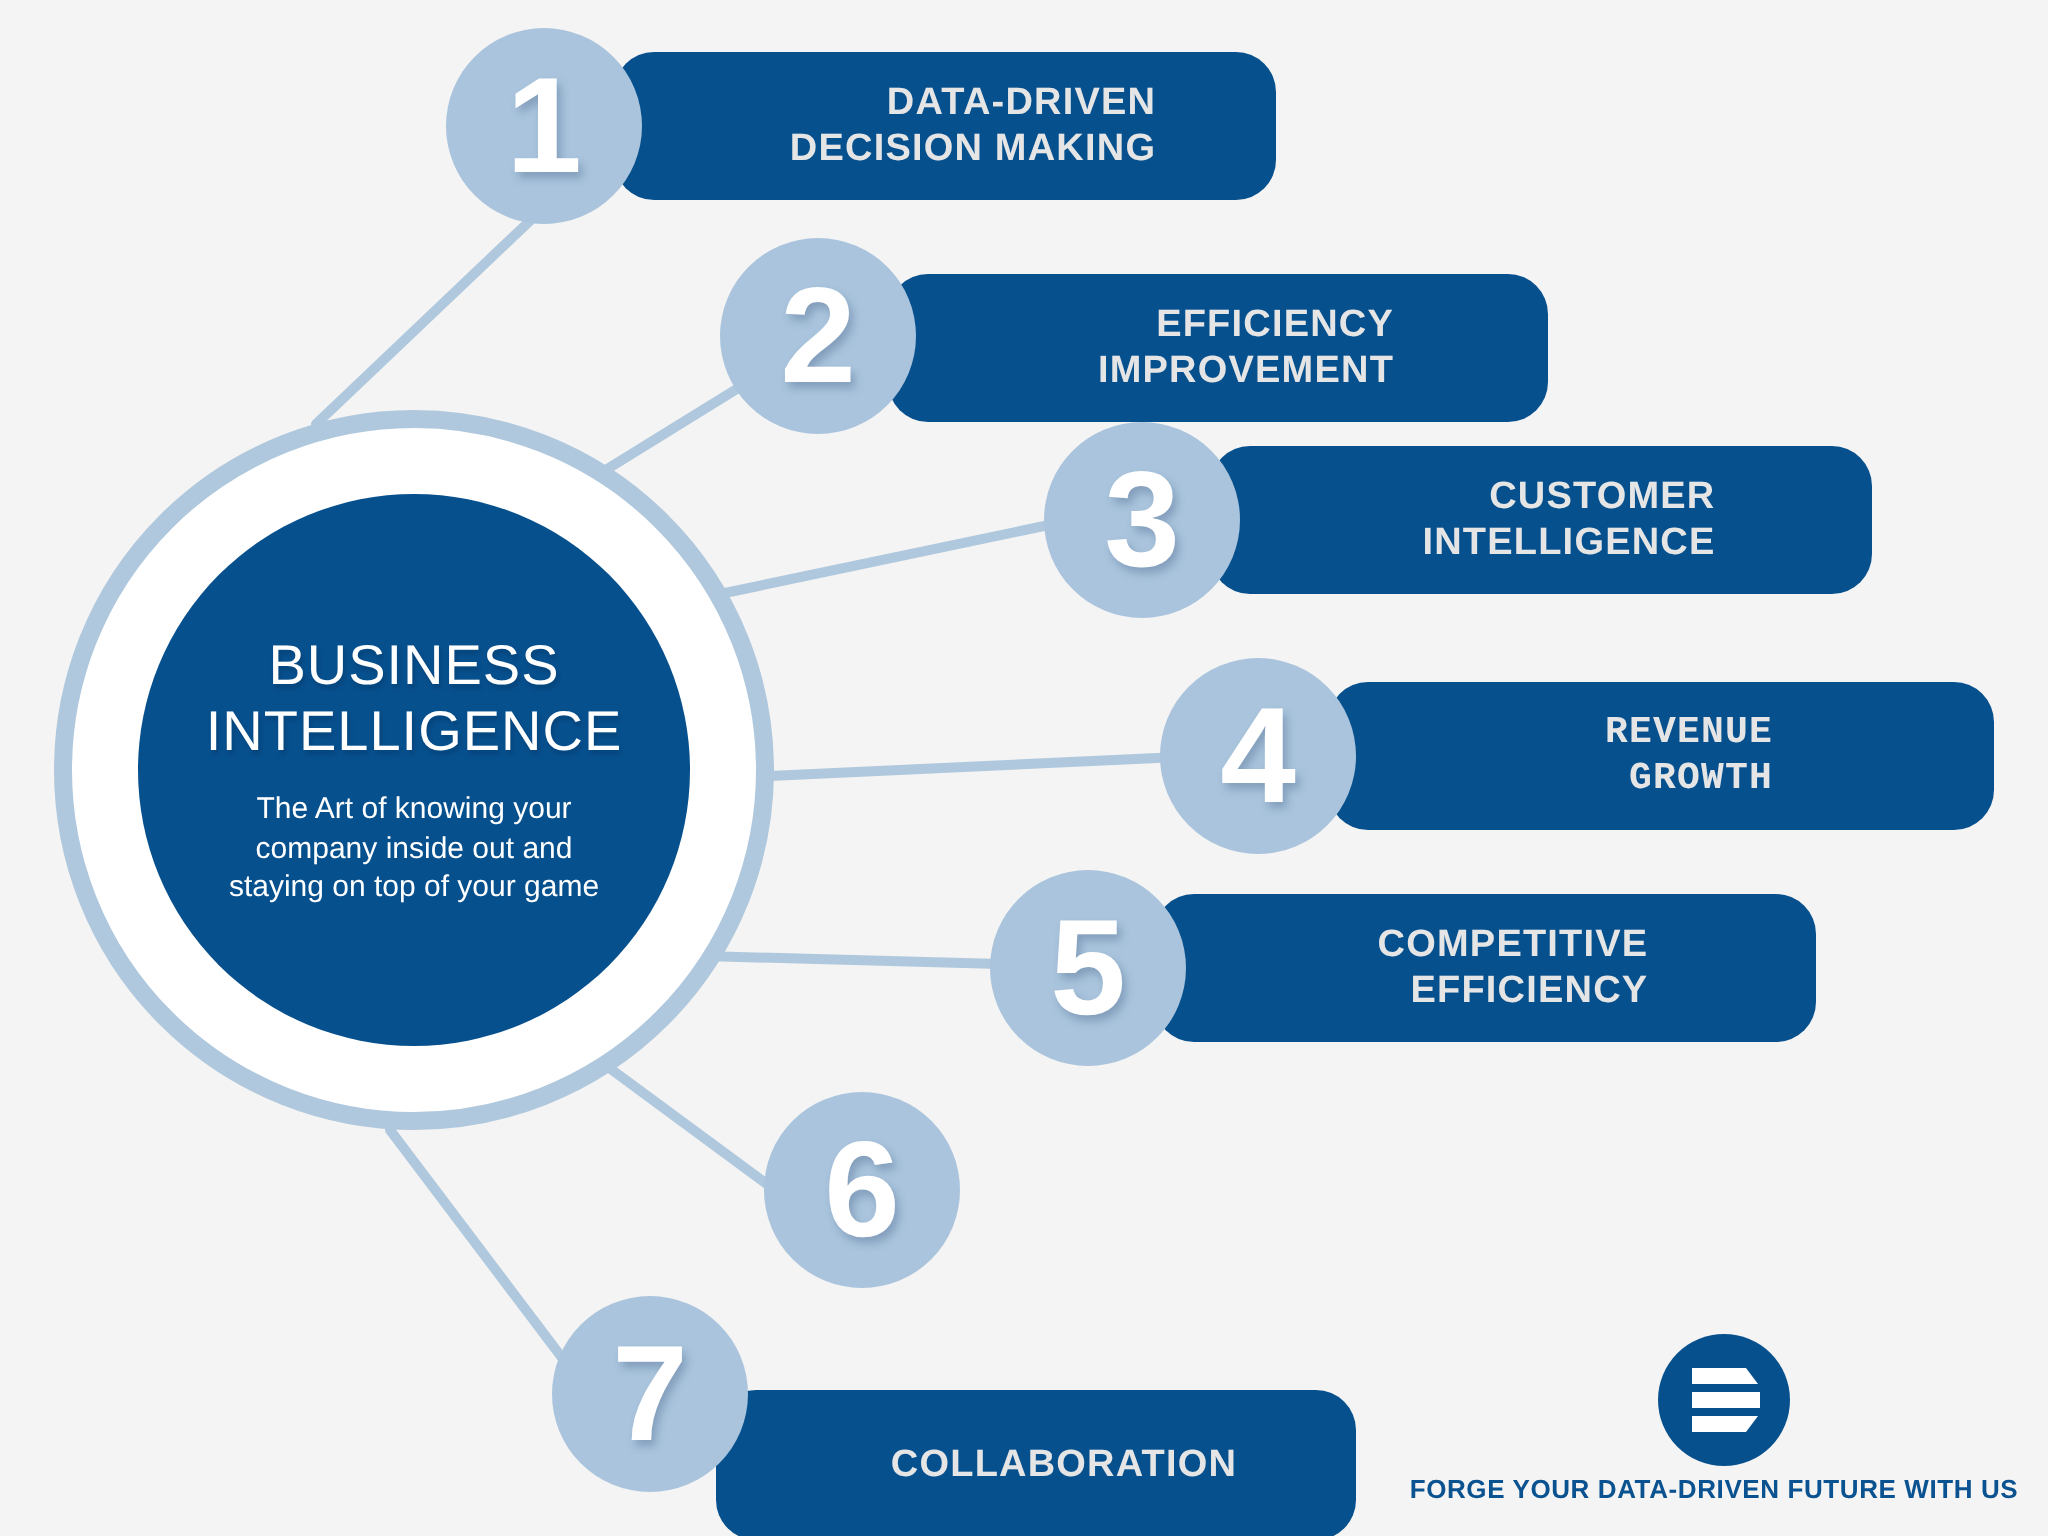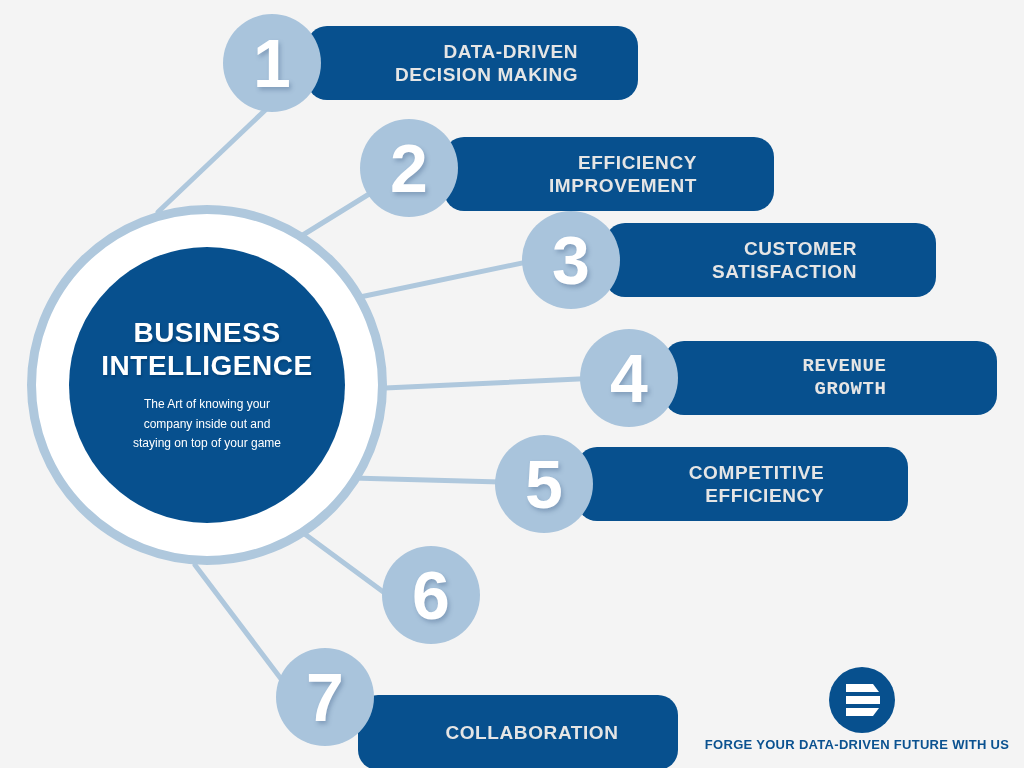--- a/index.html
+++ b/index.html
@@ -43,28 +43,28 @@
     display: flex;
     flex-direction: column;
     align-items: center;
     justify-content: center;
     text-align: center;
     color: #ffffff;
   }
   .center-heading {
     font-size: 28px;
     line-height: 33px;
-    font-weight: bold;
+    font-weight: normal;
     letter-spacing: 0.5px;
     white-space: pre-line;
     text-shadow: 1px 2px 2px rgba(0,30,60,0.25);
   }
   .center-subtitle {
     margin-top: 13px;
-    font-size: 12px;
+    font-size: 15px;
     line-height: 19.5px;
     white-space: pre-line;
   }
   
   .pill {
     position: absolute;
     height: 74px;
     background: #07508e;
     border-radius: 20px;
     z-index: 2;
@@ -144,21 +144,21 @@
       <line x1="302" y1="532" x2="420" y2="619"></line>
       <line x1="195" y1="565" x2="300" y2="704"></line>
     </g>
   </svg>
 
   <div class="pill p1">DATA-DRIVEN
 DECISION MAKING</div>
   <div class="pill p2">EFFICIENCY
 IMPROVEMENT</div>
   <div class="pill p3">CUSTOMER
-SATISFACTION</div>
+INTELLIGENCE</div>
   <div class="pill p4">REVENUE
 GROWTH</div>
   <div class="pill p5">COMPETITIVE
 EFFICIENCY</div>
   <div class="pill p7">COLLABORATION</div>
 
   <div class="bubble b1">
       <span>1</span>
     </div>
   <div class="bubble b2">

